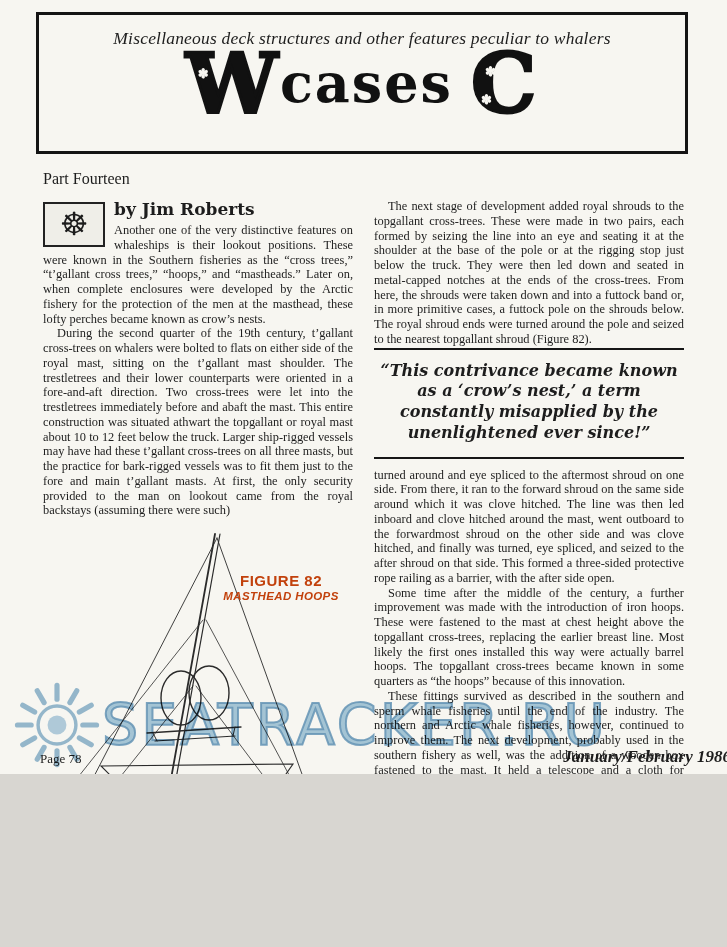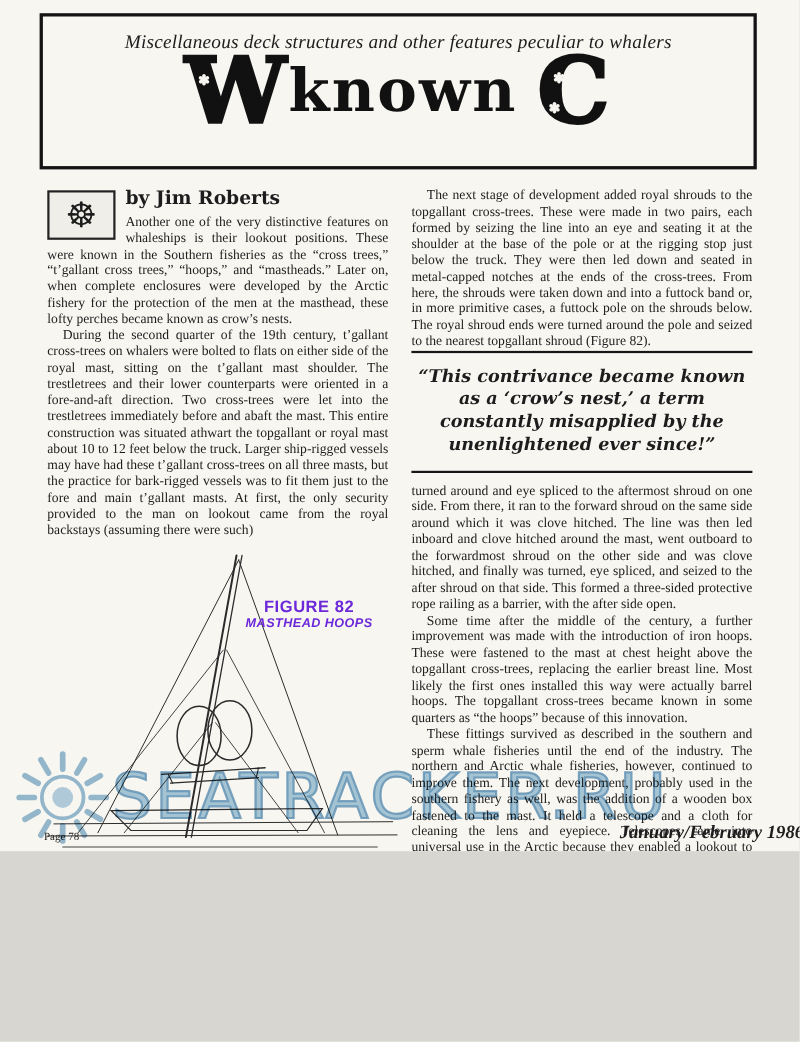--- a/index.html
+++ b/index.html
@@ -58,27 +58,27 @@
     text-align:center; text-indent:0;
     font-family:"DejaVu Serif", serif; font-weight:bold; font-style:italic;
     font-size:16px; line-height:1.3;
   }
 
   
   .figure-block { position:relative; margin-top:10px; height:292px; }
   .figure-block svg { position:absolute; left:0; top:0; }
   .figure-caption {
     position:absolute; left:158px; top:44px; width:160px; text-align:center;
-    font-family:"Liberation Sans", sans-serif; font-weight:bold; color:#6d28d9;
+    font-family:"Liberation Sans", sans-serif; font-weight:bold; color:#c2410c;
   }
   .figure-caption .l1 { font-size:15px; letter-spacing:0.5px; }
   .figure-caption .l2 { font-size:11.5px; letter-spacing:0.4px;font-style:italic; }
 
   
-  .footer-page { position:absolute; left:40px; bottom:7px; font-size:10px; }
+  .footer-page { position:absolute; left:40px; bottom:7px; font-size:13px; }
   .footer-date { position:absolute; right:40px; bottom:7px; font-size:17px; font-weight:bold; font-style:italic; }
 
   
   .watermark {
     position:absolute; left:14px; bottom:6px; display:flex; align-items:center;
     pointer-events:none; mix-blend-mode:multiply; z-index:5;
   }
   .watermark-text {
     font-family:"DejaVu Sans", sans-serif; font-weight:normal;
     font-size:57px; letter-spacing:3px; white-space:nowrap;
@@ -88,24 +88,25 @@
   }
   .sun-logo { margin-right:2px; opacity:0.85; }
 </style>
 </head>
 <body>
 
 <div class="page">
 
   <div class="header-box">
     <div class="tagline">Miscellaneous deck structures and other features peculiar to whalers</div>
-    <h1 class="title"><span class="big-cap cap-w"><span>W</span><span class="cap-flower f1">✽</span><span class="cap-flower f2">✽</span></span><span class="title-word">known</span><span class="word-gap"></span><span class="big-cap cap-c"><span>C</span><span class="cap-flower f1">✽</span><span class="cap-flower f2">✽</span></span></h1>
+    <h1 class="title"><span class="big-cap cap-w"><span>W</span><span class="cap-flower f1">✽</span><span class="cap-flower f2">✽</span></span><span class="title-word">cases</span><span class="word-gap"></span><span class="big-cap cap-c"><span>C</span><span class="cap-flower f1">✽</span><span class="cap-flower f2">✽</span></span></h1>
   </div>
 
   <div class="content">
+    <div class="part-label">Part Fourteen</div>
 
     <div class="columns">
 
       <div class="col">
         <div class="byline-block">
           <span class="wheel-box">☸</span>
           <div class="byline">by Jim Roberts</div>
           <p class="no-indent">Another one of the very distinctive features on whaleships is their lookout positions. These were known in the Southern fisheries as the “cross trees,” “t’gallant cross trees,” “hoops,” and “mastheads.” Later on, when complete enclosures were developed by the Arctic fishery for the protection of the men at the masthead, these lofty perches became known as crow’s nests.</p>
         </div>
         <p>During the second quarter of the 19th century, t’gallant cross-trees on whalers were bolted to flats on either side of the royal mast, sitting on the t’gallant mast shoulder. The trestletrees and their lower counterparts were oriented in a fore-and-aft direction. Two cross-trees were let into the trestletrees immediately before and abaft the mast. This entire construction was situated athwart the topgallant or royal mast about 10 to 12 feet below the truck. Larger ship-rigged vessels may have had these t’gallant cross-trees on all three masts, but the practice for bark-rigged vessels was to fit them just to the fore and main t’gallant masts. At first, the only security provided to the man on lookout came from the royal backstays (assuming there were such)</p>

